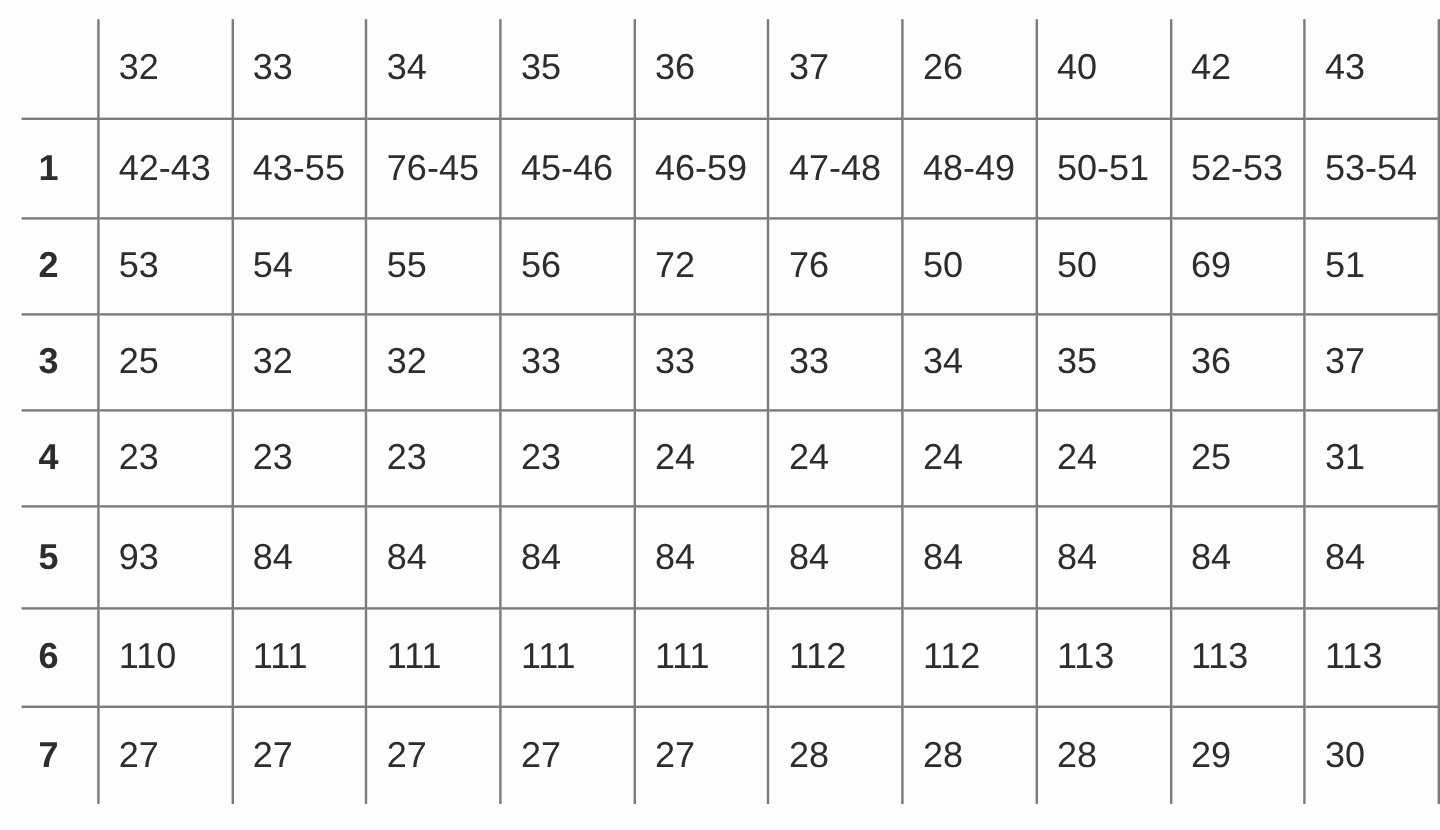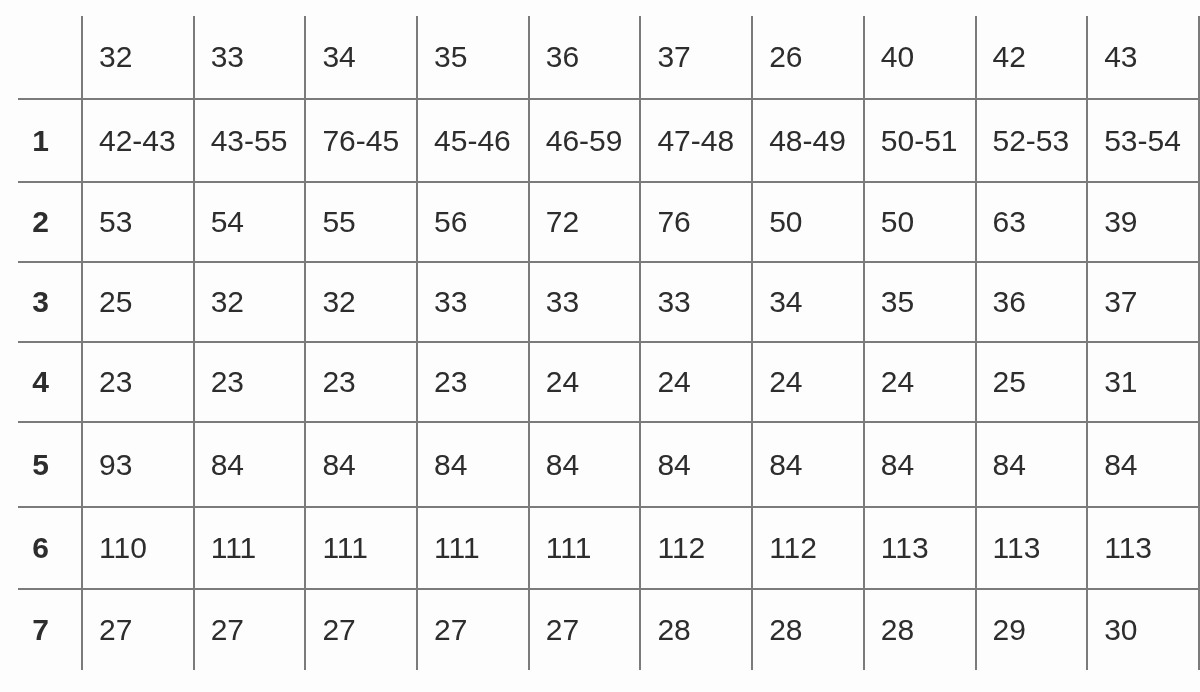--- a/index.html
+++ b/index.html
@@ -118,22 +118,22 @@
         <tr style="height: 80px;">
           <th class="row-label">2</th>
           <td>53</td>
           <td>54</td>
           <td>55</td>
           <td>56</td>
           <td>72</td>
           <td>76</td>
           <td>50</td>
           <td>50</td>
-          <td>63</td>
-          <td>39</td>
+          <td>69</td>
+          <td>51</td>
         </tr>
         <tr style="height: 80px;">
           <th class="row-label">3</th>
           <td>25</td>
           <td>32</td>
           <td>32</td>
           <td>33</td>
           <td>33</td>
           <td>33</td>
           <td>34</td>

